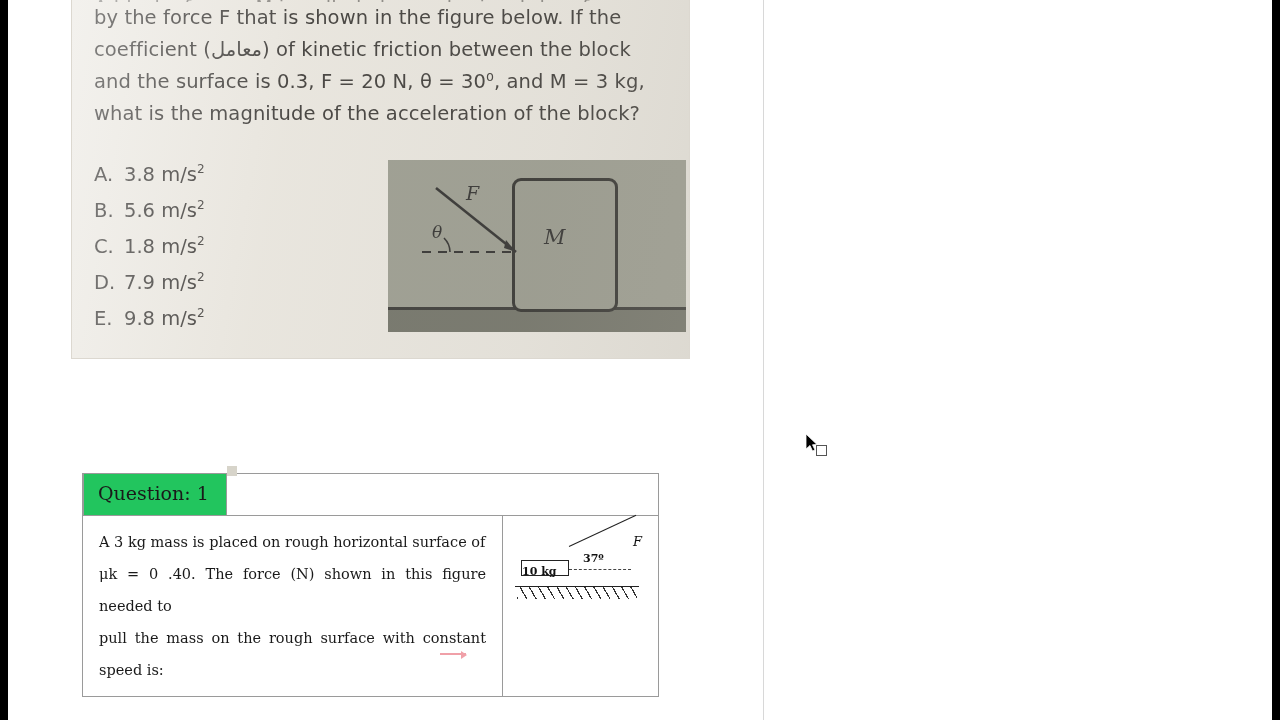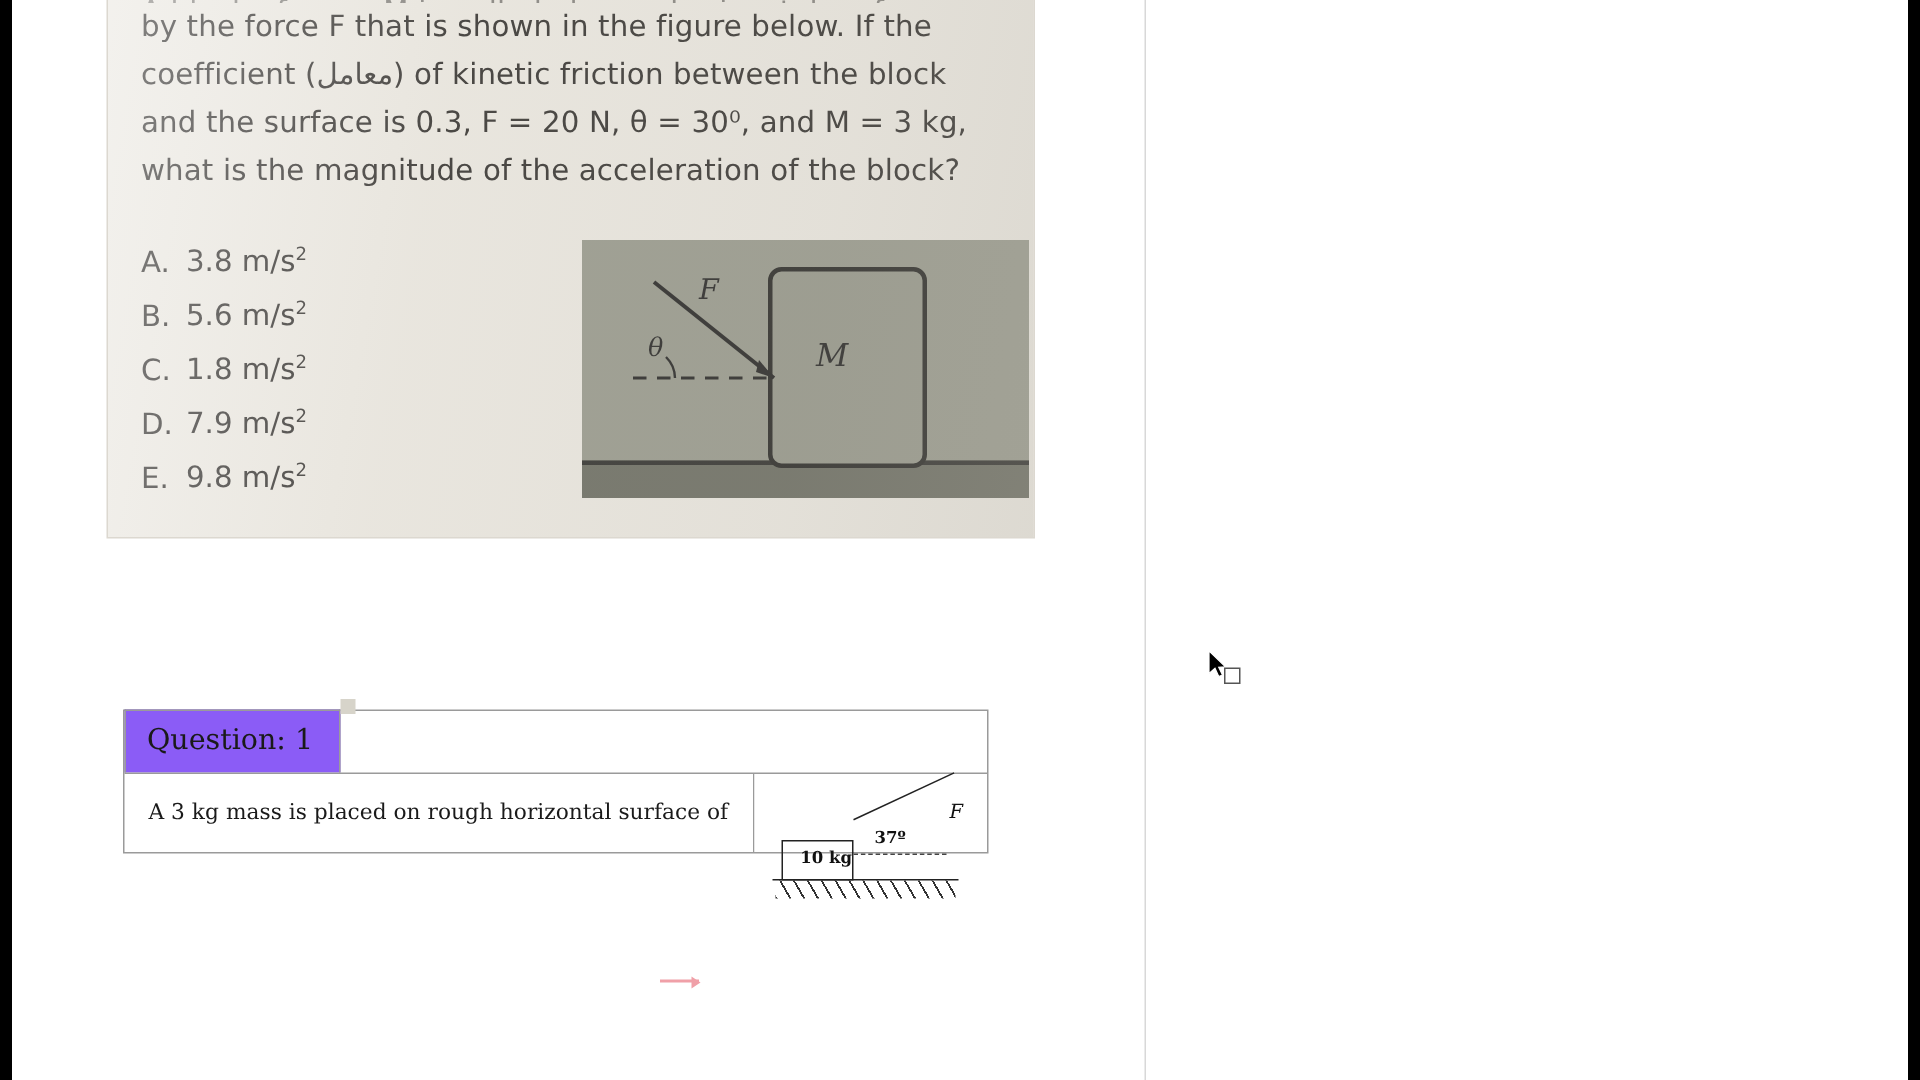--- a/index.html
+++ b/index.html
@@ -135,21 +135,21 @@
     position: absolute;
     left: 82px; top: 473px;
     width: 575px;
     background: #ffffff;
     border: 1px solid #9a9a9a;
   }
   .q-tab {
     position: absolute;
     left: 0px; top: -1px;
     width: 144px; height: 42px;
-    background: #8b5cf6;
+    background: #22c55e;
     border: 1px solid #9a9a9a;
     border-bottom: none;
     box-sizing: border-box;
   }
   .q-tab span {
     position: absolute;
     left: 14px; top: 8px;
     font-family: "DejaVu Serif", serif;
     font-size: 19px;
     color: #1a1a1a;
@@ -192,28 +192,28 @@
   }
   .fig-bottom .hatch {
     position: absolute;
     left: 14px; top: 71px;
     width: 120px; height: 12px;
     background: repeating-linear-gradient(60deg, #333 0 1.2px, transparent 1.2px 8px);
   }
   .fig-bottom .massbox {
     position: absolute;
     left: 18px; top: 44px;
-    width: 48px; height: 27px;
+    width: 48px; height: 16px;
     border: 1.4px solid #222;
     box-sizing: border-box;
     font-family: "DejaVu Serif", serif;
     font-size: 11px;
     font-weight: bold;
     color: #111;
-    text-align: right;
+    text-align: left;
     line-height: 21px;
   }
   .fig-bottom .rope {
     position: absolute;
     left: 66px; top: 30px;
     width: 74px; height: 0;
     border-top: 1.6px solid #222;
     transform: rotate(-25deg);
     transform-origin: left center;
   }
@@ -324,20 +324,22 @@
 
   <div class="doc-bottom">
     <div class="q-tab">
       <span>Question: 1</span>
     </div>
     <div class="q-tab-shadow"></div>
 
     <div class="doc-body">
       <div class="stem">
         <div>A 3 kg mass  is  placed  on  rough  horizontal  surface  of</div>
+        <div>μk  =  0 .40. The  force (N) shown in this figure needed to</div>
+        <div>pull the mass on the rough surface with constant speed is:</div>
       </div>
 
       <div class="fig-bottom">
         <div class="hatch-line"></div>
         <div class="hatch"></div>
         <div class="massbox">10 kg</div>
         <div class="dashline"></div>
         <div class="rope"></div>
         <div class="f-lab">F</div>
         <div class="ang-lab">37º</div>

